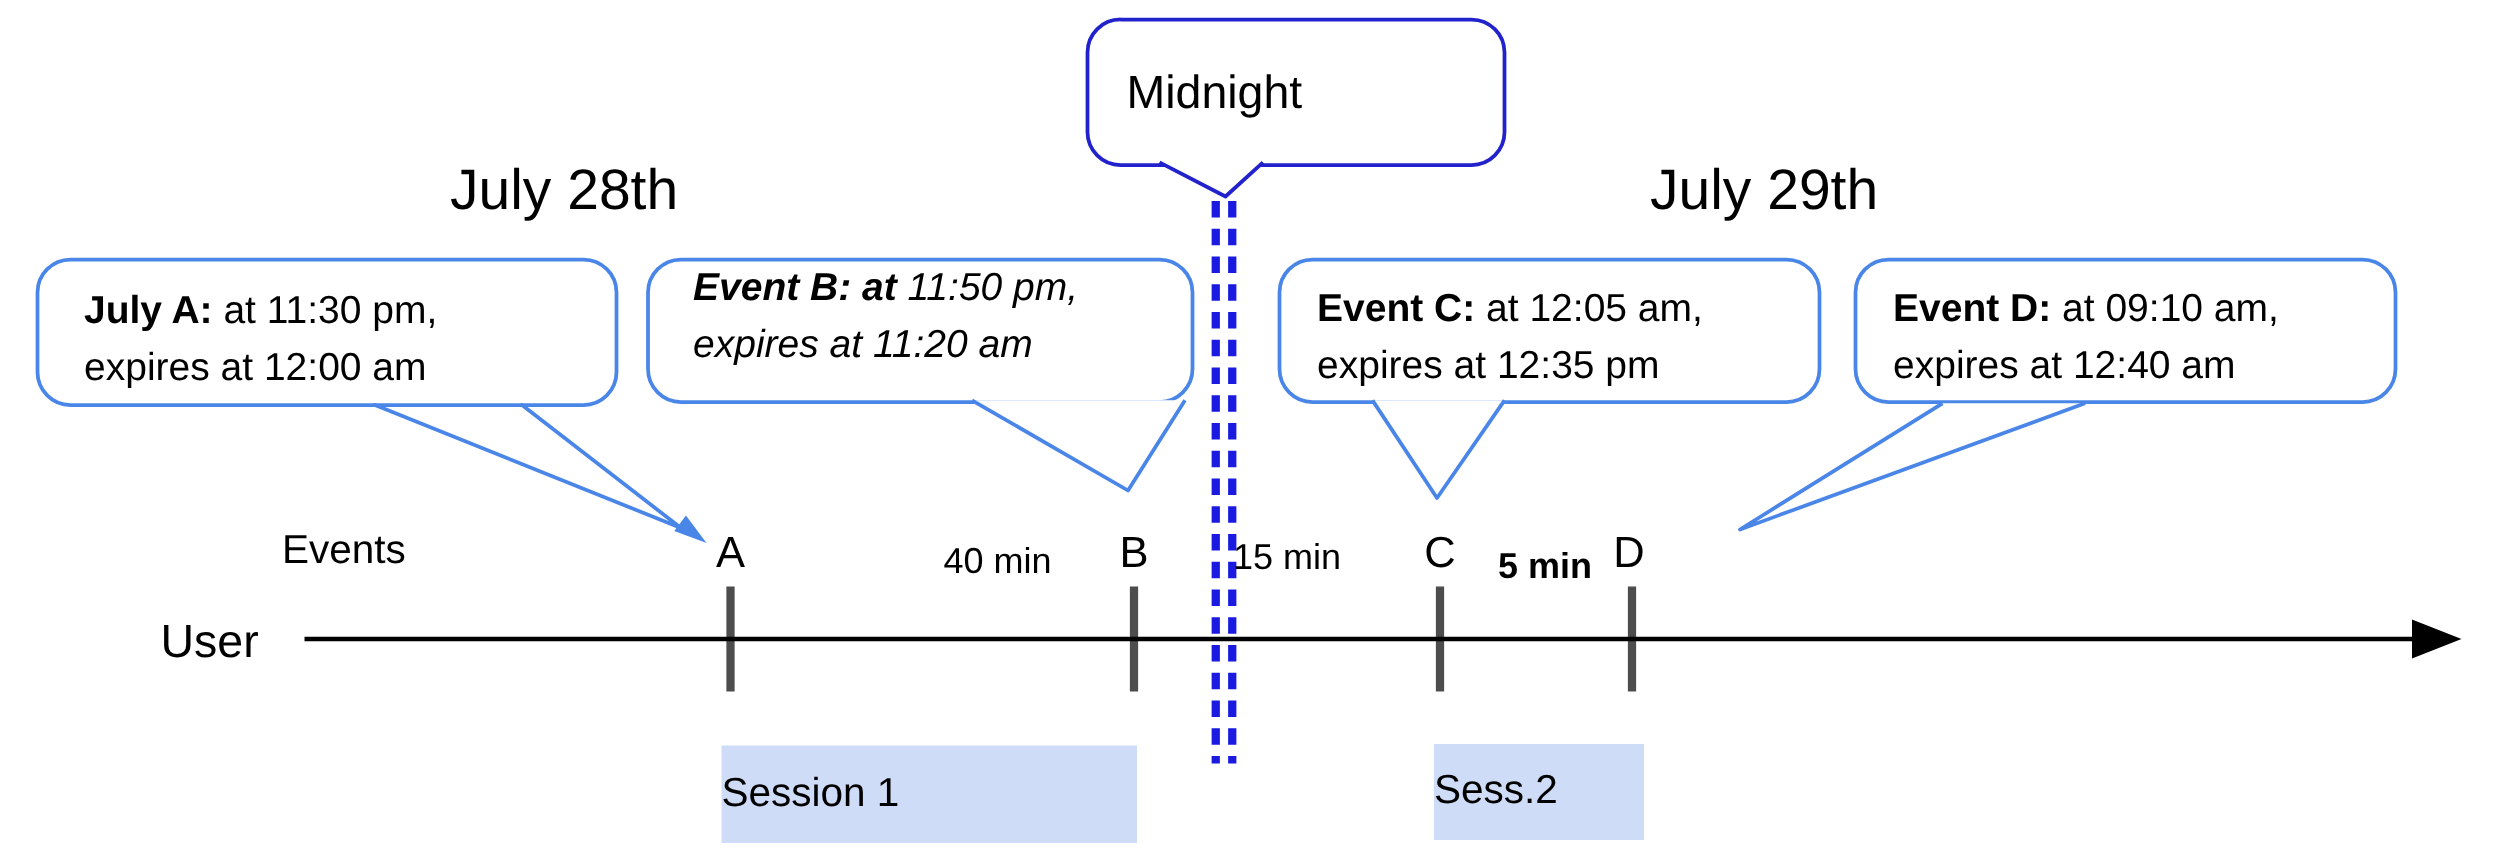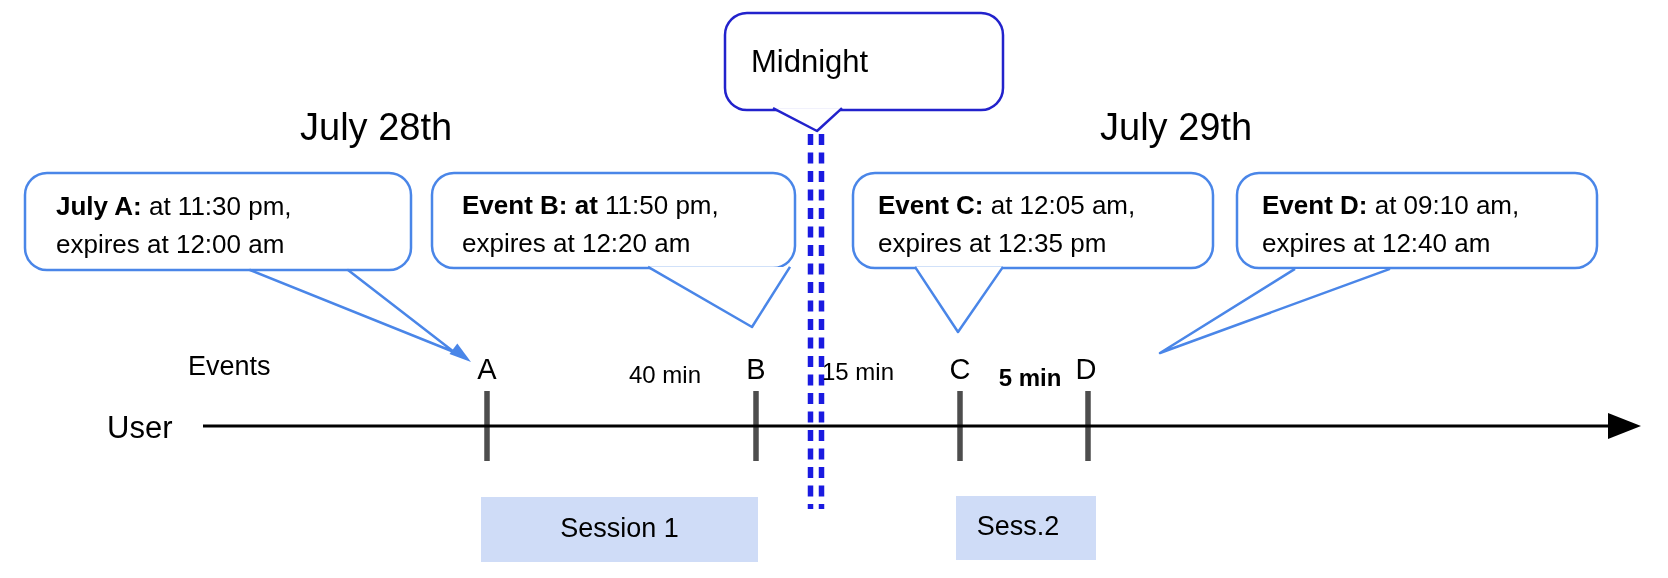--- a/index.html
+++ b/index.html
@@ -14,21 +14,21 @@
   #shapes{position:absolute;left:0;top:0;width:1668px;height:578px;}
   .abs{position:absolute;white-space:nowrap;}
   .day-label{font-size:38px;color:#000000;}
   .midnight-label{font-size:31px;}
   .bubble-text{font-size:26px;line-height:38px;}
   .bubble-text b{font-weight:bold;}
   .axis-label{font-size:27px;}
   .user-label{font-size:31px;}
   .tick-label{font-size:29px;width:40px;text-align:center;}
   .interval-label{font-size:24px;width:100px;text-align:center;}
-  .session-label{font-size:27px;text-align:center;}
+  .session-label{font-size:27px;text-align:left;}
 </style>
 </head>
 <body>
 
 <div id="canvas">
 
   <svg id="shapes" viewBox="0 0 1668 578" xmlns="http://www.w3.org/2000/svg">
 
     <line x1="810.5" y1="134" x2="810.5" y2="509" stroke-width="5.5" stroke-dasharray="11 7.5" stroke="#1a1ae0"></line>
     <line x1="821.5" y1="134" x2="821.5" y2="509" stroke-width="5.5" stroke-dasharray="11 7.5" stroke="#1a1ae0"></line>
@@ -63,24 +63,24 @@
   <div class="abs day-label" style="left:300px;top:106px;">July 28th</div>
   <div class="abs day-label" style="left:1100px;top:106px;">July 29th</div>
 
   <div class="abs midnight-label" style="left:751px;top:44px;">Midnight</div>
 
   <div class="abs bubble-text" style="left:56px;top:187px;">
     <b>July A:</b>
     <span>at 11:30 pm,</span><br>
     <span>expires at 12:00 am</span>
   </div>
-  <div class="abs bubble-text" style="left:462px;top:186px;">
+  <div class="abs bubble-text" style="left:462px;top:172px;font-style:italic;">
     <b>Event B: at</b>
     <span>11:50 pm,</span><br>
-    <span>expires at 12:20 am</span>
+    <span>expires at 11:20 am</span>
   </div>
   <div class="abs bubble-text" style="left:878px;top:186px;">
     <b>Event C:</b>
     <span>at 12:05 am,</span><br>
     <span>expires at 12:35 pm</span>
   </div>
   <div class="abs bubble-text" style="left:1262px;top:186px;">
     <b>Event D:</b>
     <span>at 09:10 am,</span><br>
     <span>expires at 12:40 am</span>

